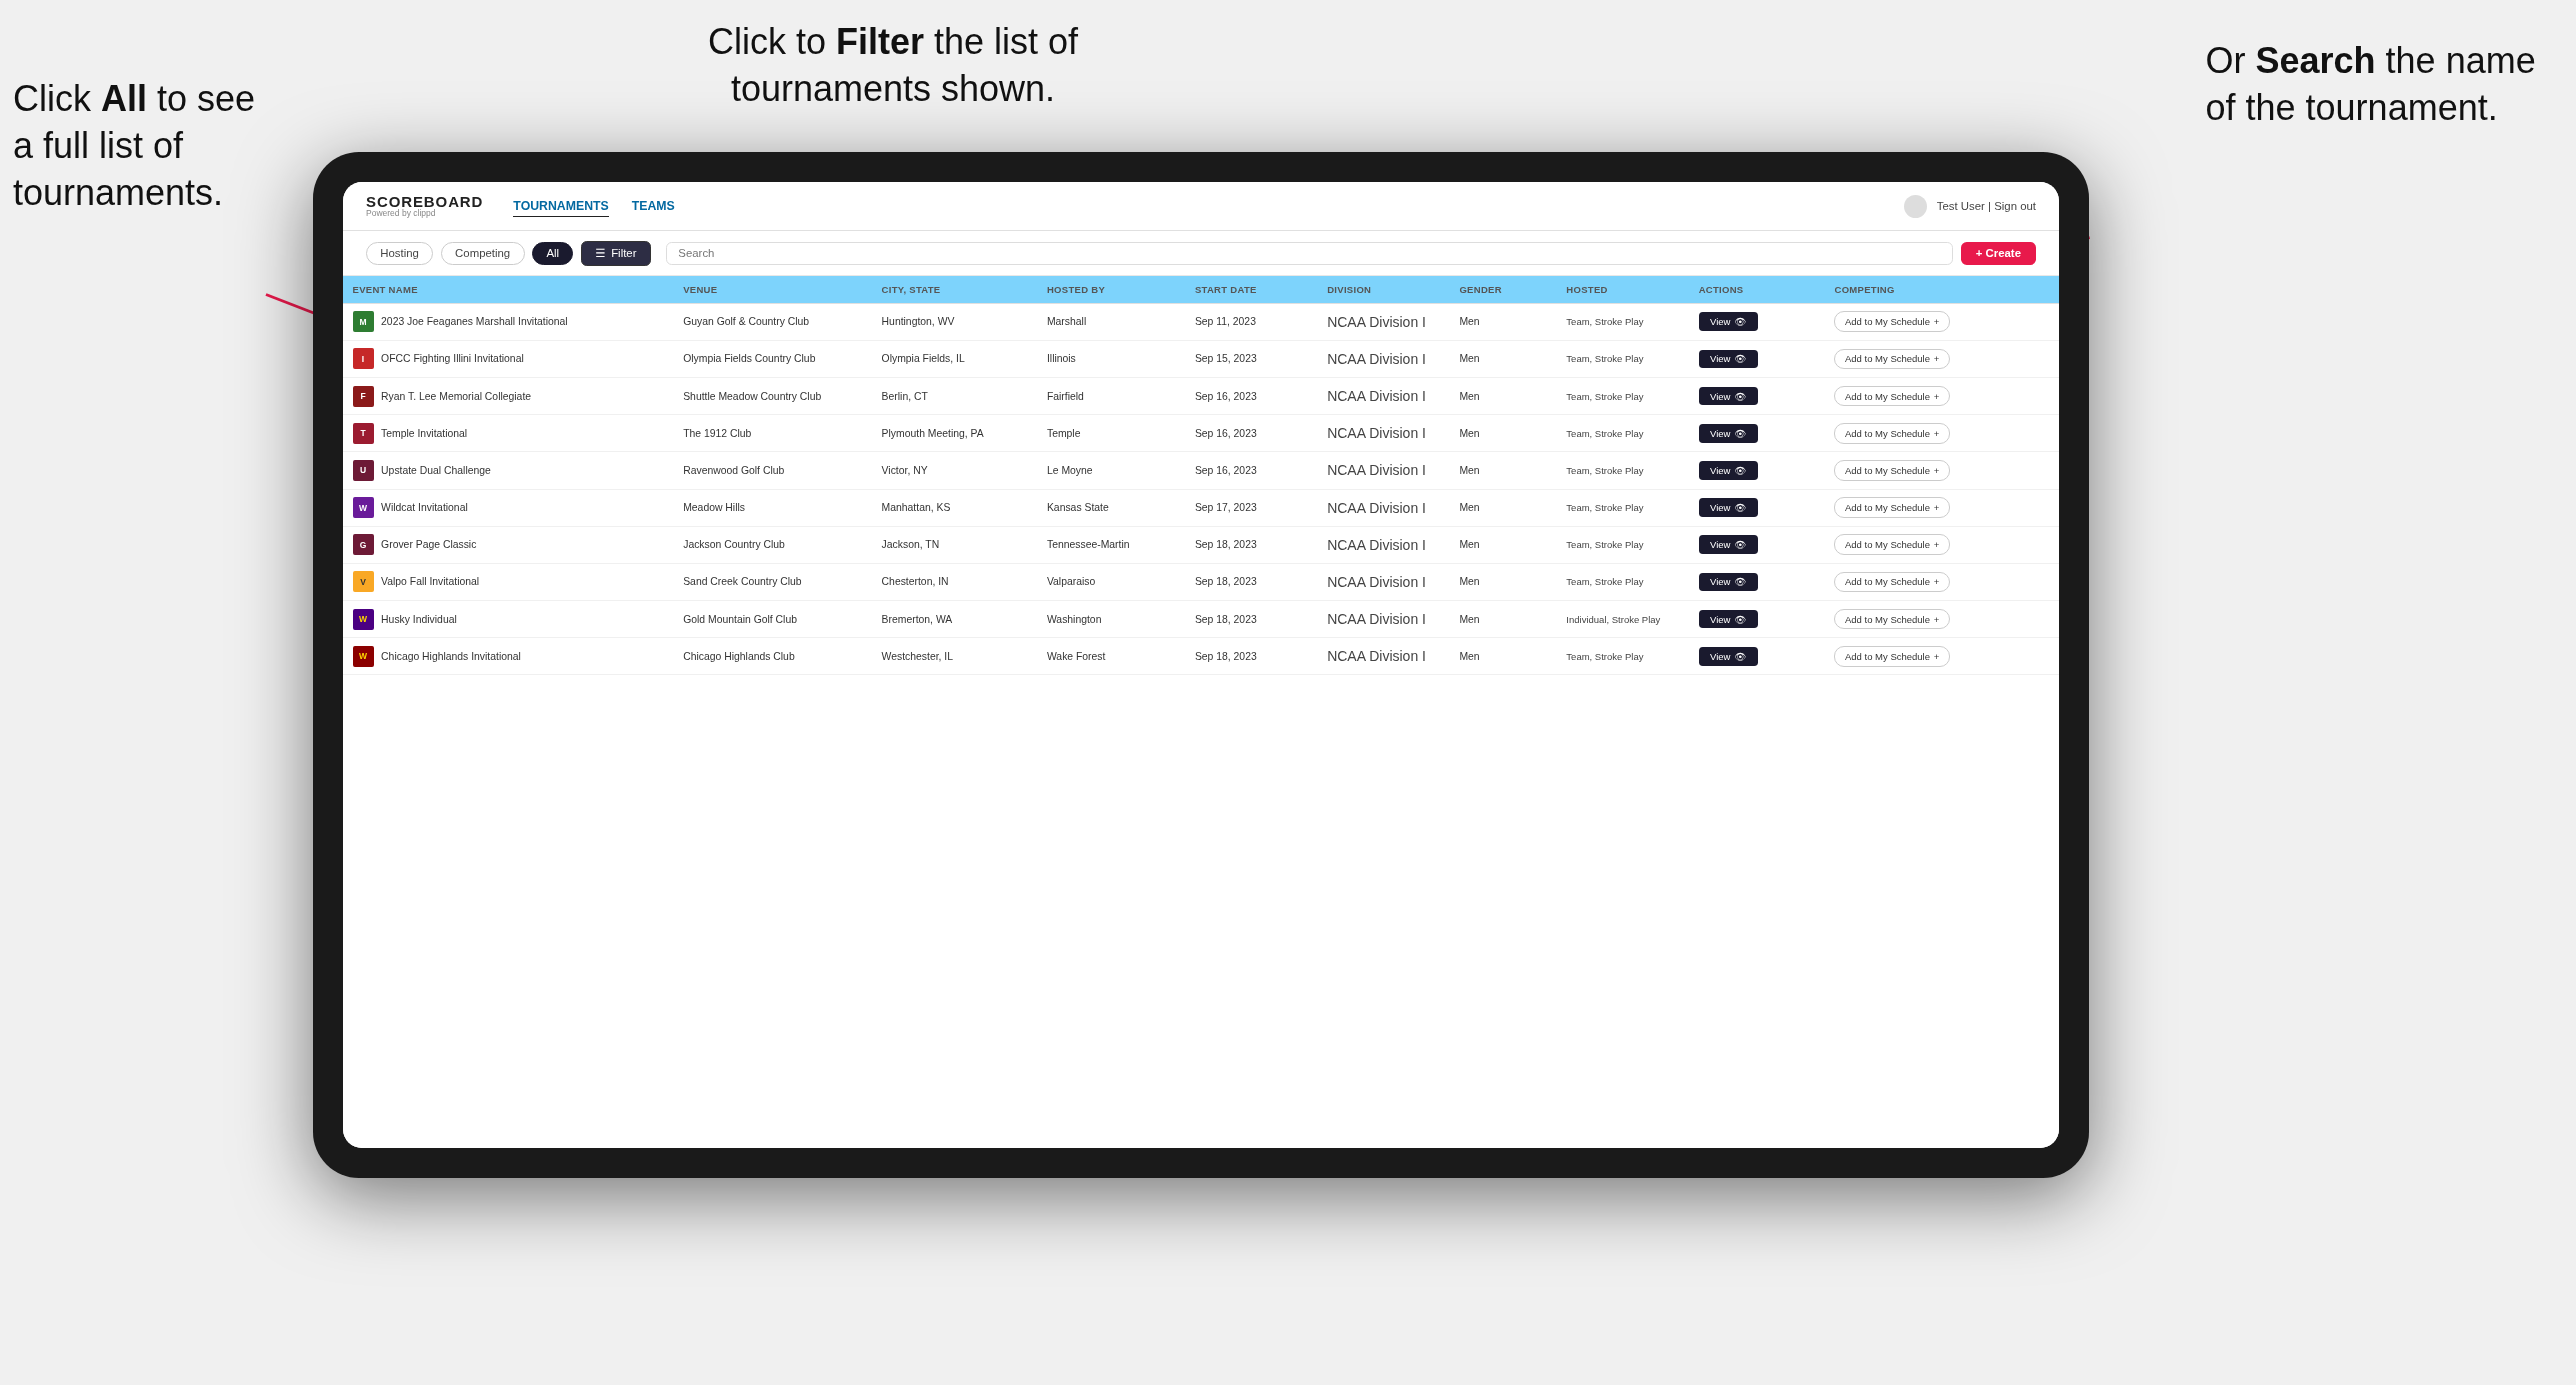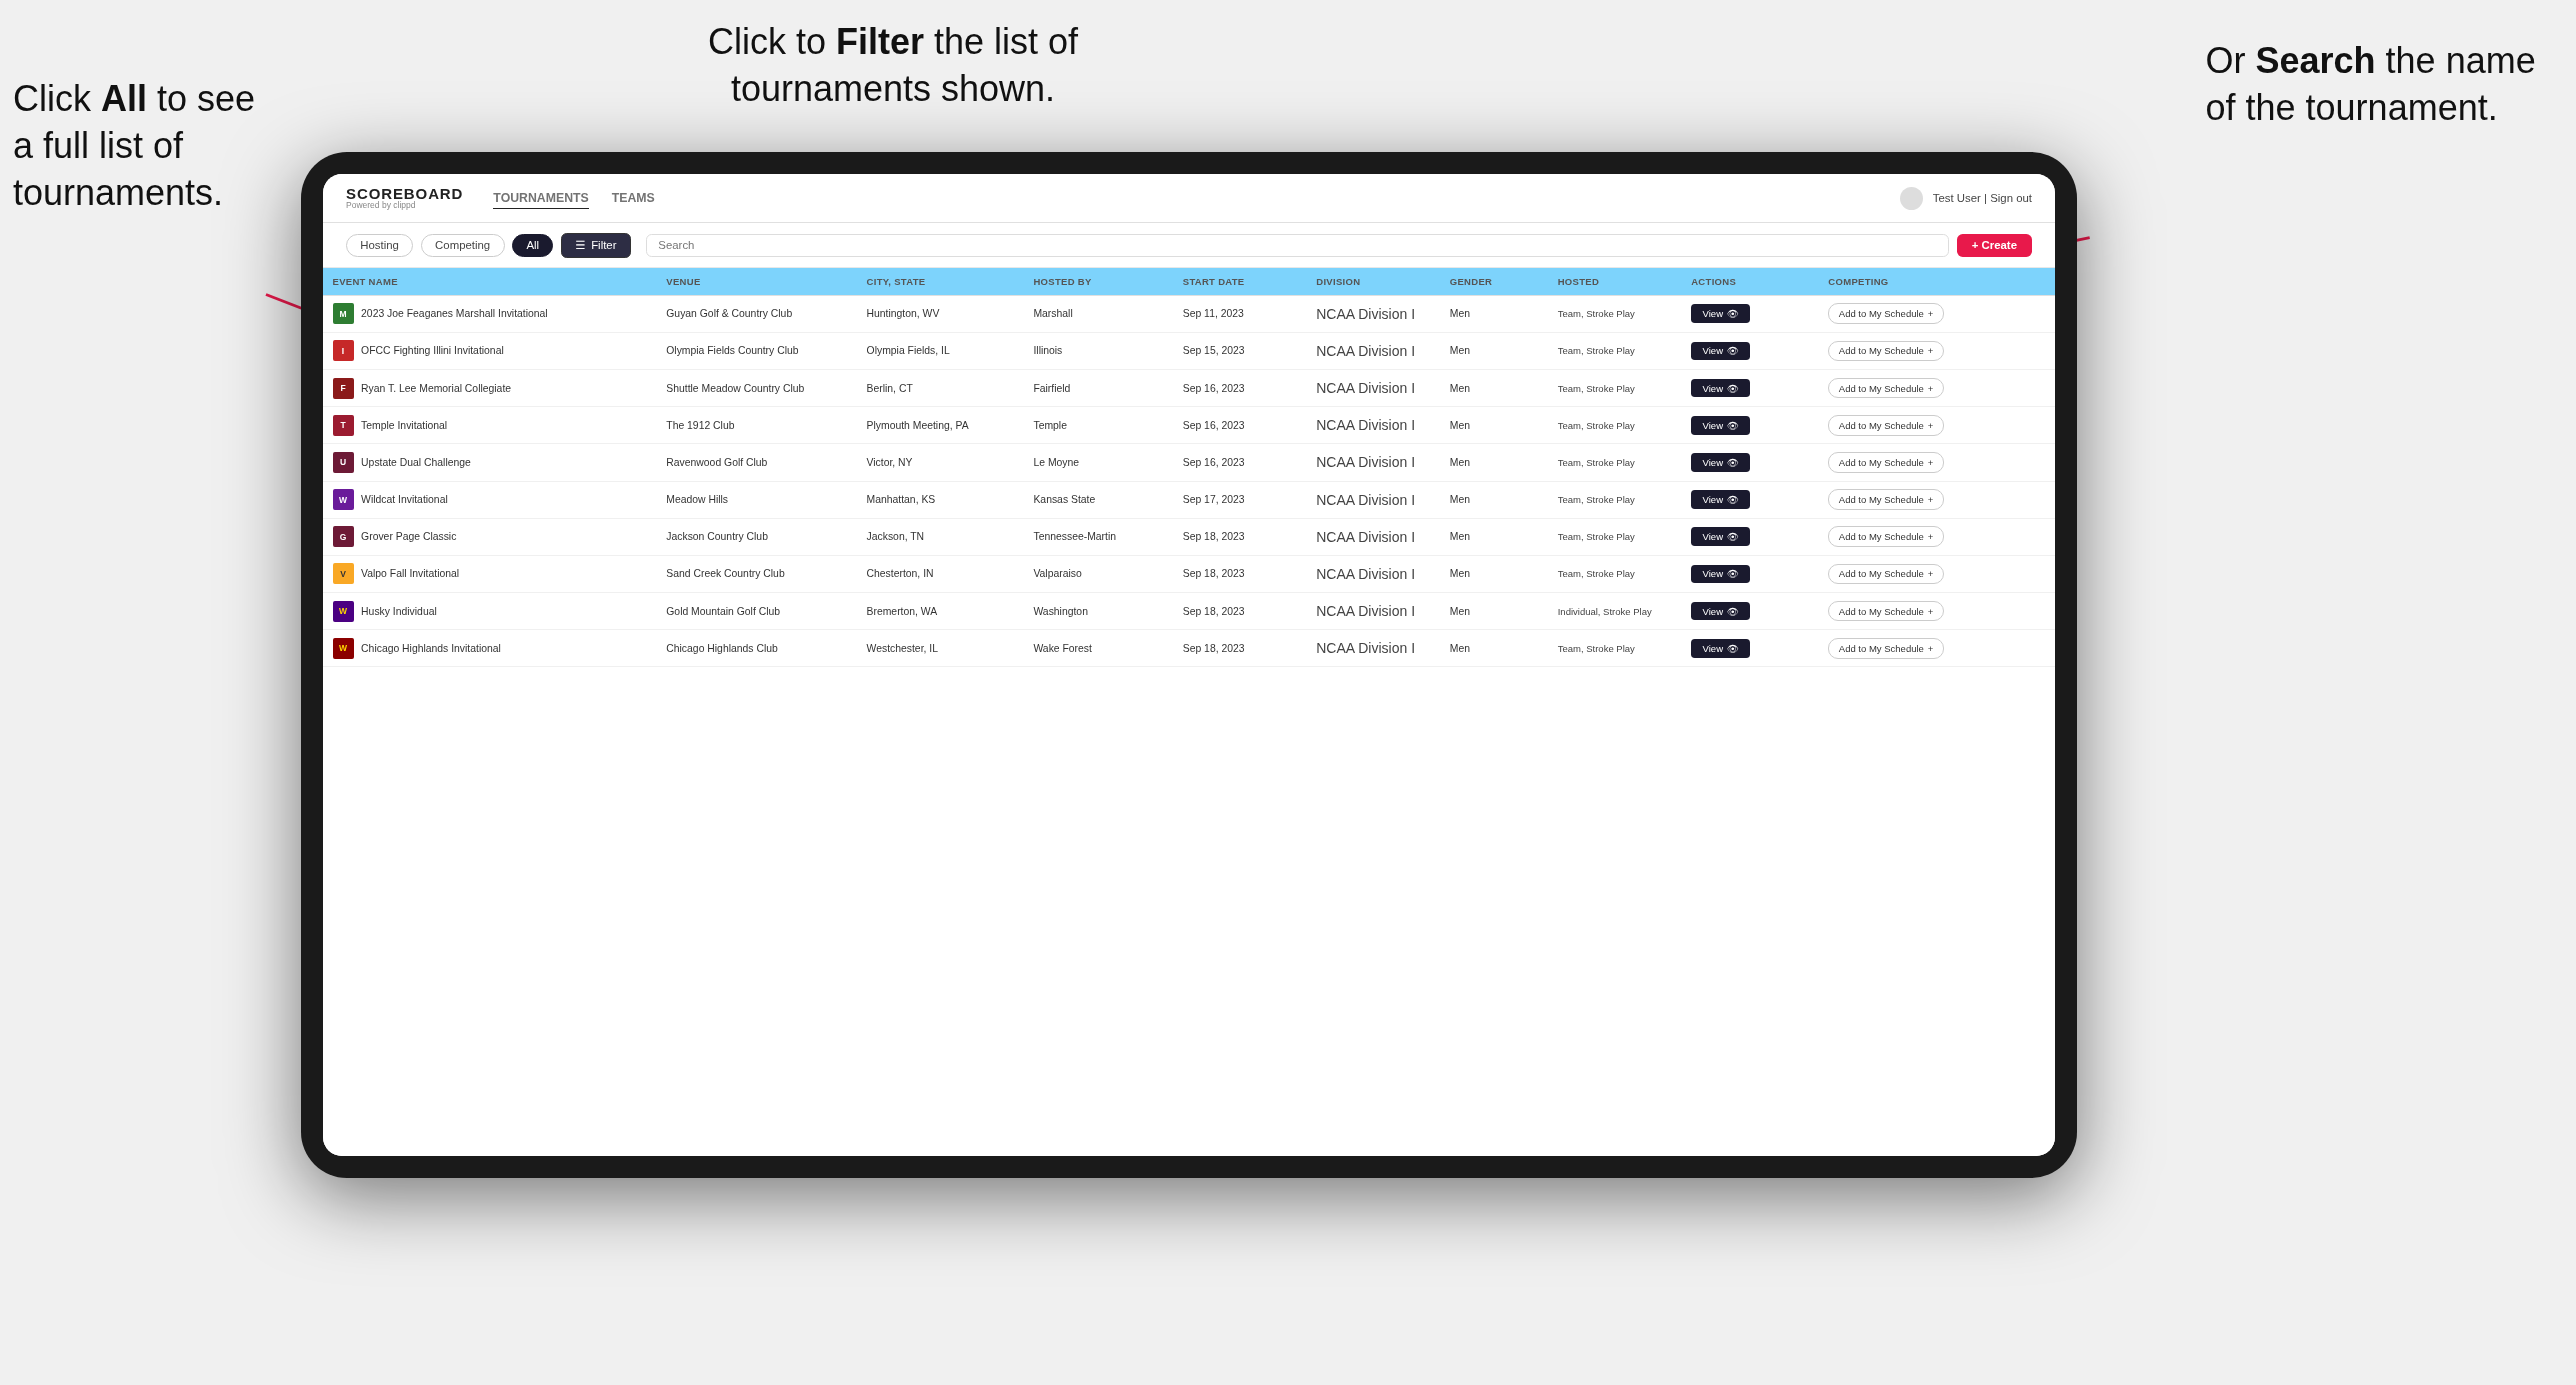--- a/index.html
+++ b/index.html
@@ -45,27 +45,27 @@
       top: 0; left: 0;
       width: 2576px;
       height: 1386px;
       pointer-events: none;
     }
 
     
     .tablet-frame {
       position: absolute;
       top: 152px;
-      left: 301px;
+      left: 313px;
       width: 1776px;
       height: 1026px;
       background: #1a1a1a;
       border-radius: 46px;
       box-shadow: 0 19px 76px rgba(0,0,0,0.5);
-      padding: 22px;
+      padding: 30px;
     }
 
     .tablet-screen {
       width: 100%;
       height: 100%;
       background: #f5f5f5;
       border-radius: 19px;
       overflow: hidden;
       display: flex;
       flex-direction: column;
@@ -99,21 +99,21 @@
     }
 
     .nav-tabs {
       display: flex;
       gap: 23px;
       align-items: center;
     }
     .nav-tab {
       font-size: 12.3px;
       font-weight: 600;
-      color: #737373;
+      color: #0369a1;
       cursor: pointer;
       padding: 3.8px 0;
       border-bottom: 1.9px solid transparent;
     }
     .nav-tab.active {
       border-bottom: 1.9px solid #222;
     }
 
     .header-right {
       margin-left: auto;

